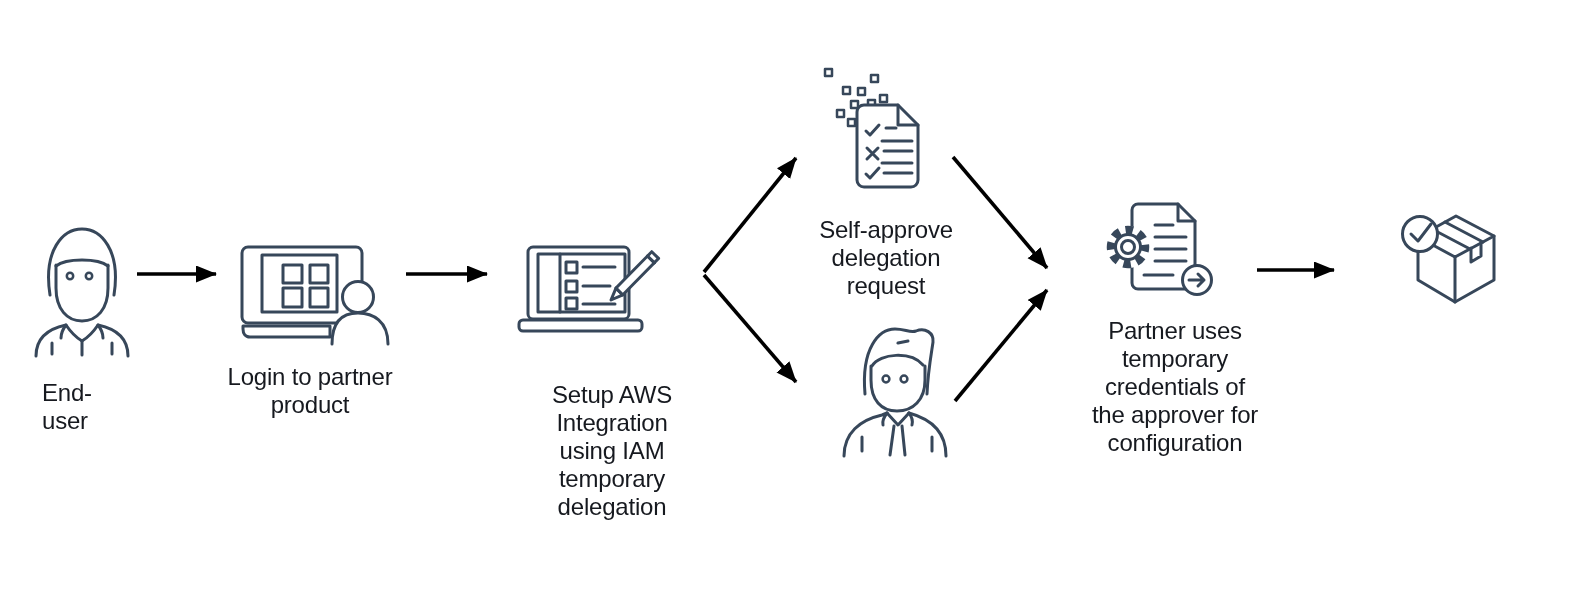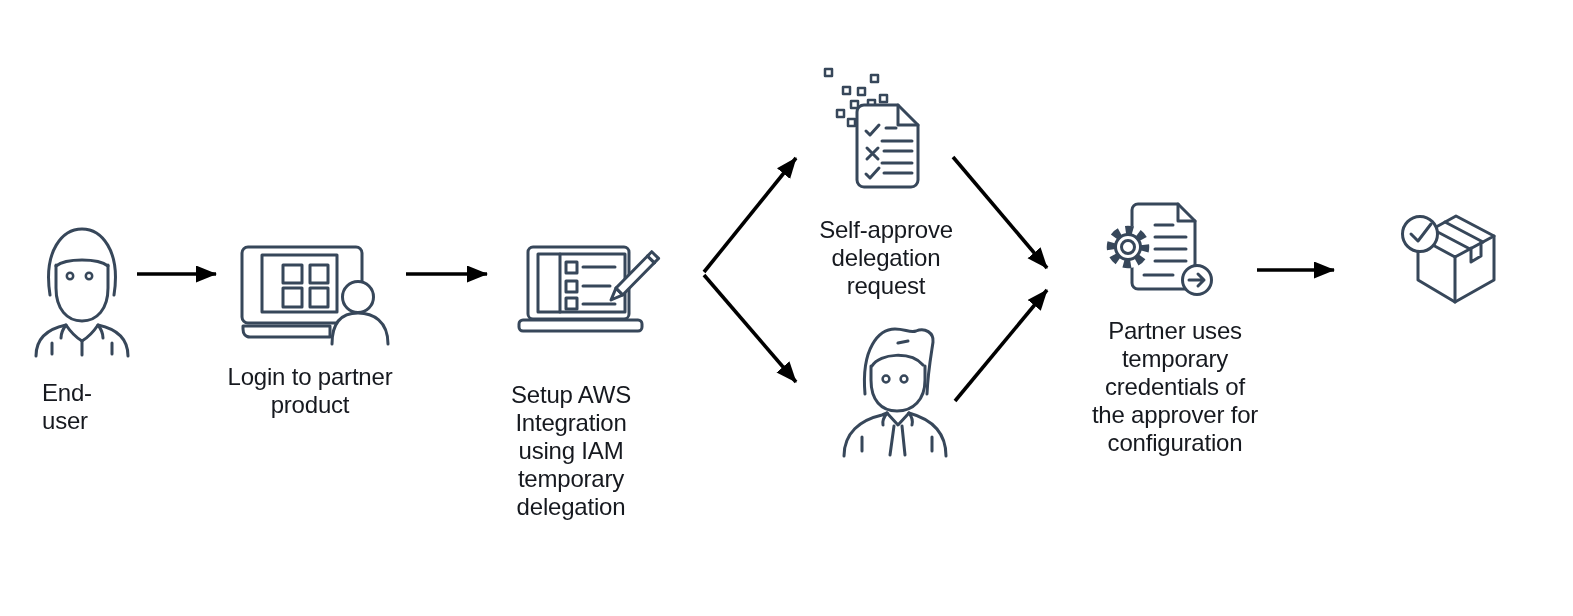--- a/index.html
+++ b/index.html
@@ -164,21 +164,21 @@
       <path d="M67,49 L67,94"></path>
       <circle class="wfill" cx="32" cy="26" r="17.5"></circle>
       <path d="M23,26 L30,33 L43,16"></path>
     </g>
   </svg>
 
   <div class="label left" style="left:42px;top:379px;width:150px;">End-
 user</div>
   <div class="label" style="left:210px;top:363px;width:200px;">Login to partner
 product</div>
-  <div class="label" style="left:471px;top:381px;width:200px;">Setup AWS
+  <div class="label" style="left:512px;top:381px;width:200px;">Setup AWS
 Integration
 using IAM
 temporary
 delegation</div>
   <div class="label" style="left:786px;top:216px;width:200px;">Self-approve
 delegation
 request</div>
   <div class="label" style="left:1060px;top:317px;width:230px;">Partner uses
 temporary
 credentials of

